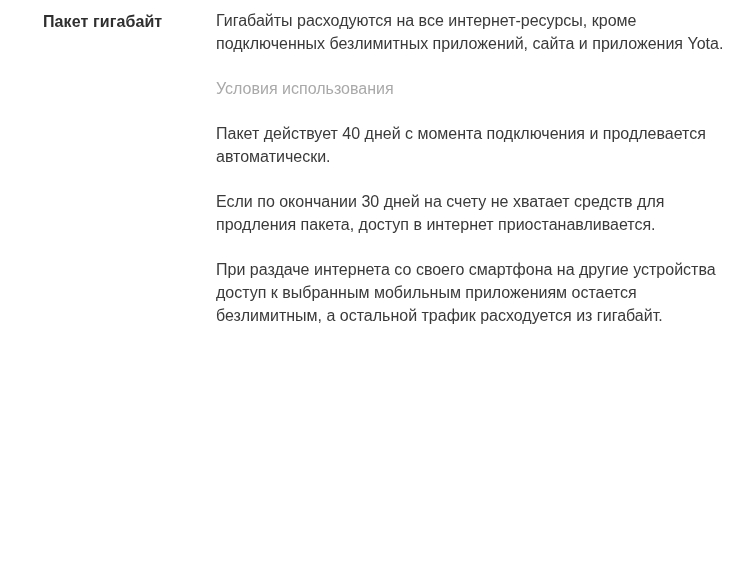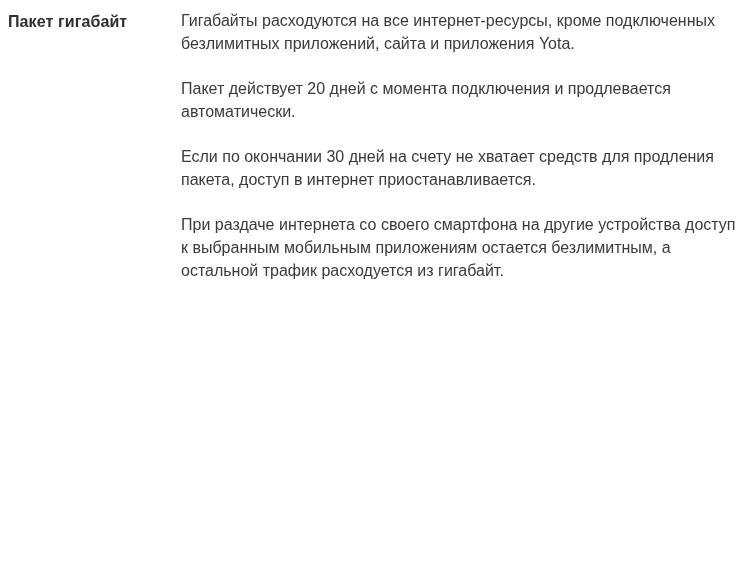--- a/index.html
+++ b/index.html
@@ -19,20 +19,21 @@
   .section-row {
     display: flex;
     width: 744px;
     align-items: flex-start;
   }
 
   .label-col {
     width: 181px;
     flex: 0 0 181px;
     padding: 10px 12px 0 8px;
+    margin-left: 35px;
   }
 
   .section-title {
     font-size: 16px;
     line-height: 23px;
     font-weight: bold;
     color: #2f2f2f;
     letter-spacing: 0.1px;
   }
 
@@ -64,22 +65,23 @@
 
   <div class="label-col">
     <h2 class="section-title">Пакет гигабайт</h2>
   </div>
 
   <div class="content-col">
 
     <p>Гигабайты расходуются на все интернет-ресурсы, кроме подключенных безлимитных приложений, сайта и приложения Yota.</p>
 
 
+    <h3 class="terms-heading">Условия использования</h3>
 
-    <p>Пакет действует 20 дней с момента подключения и продлевается автоматически.</p>
+    <p>Пакет действует 40 дней с момента подключения и продлевается автоматически.</p>
 
 
     <p>Если по окончании 30 дней на счету не хватает средств для продления пакета, доступ в интернет приостанавливается.</p>
 
 
     <p>При раздаче интернета со своего смартфона на другие устройства доступ к выбранным мобильным приложениям остается безлимитным, а остальной трафик расходуется из гигабайт.</p>
 
   </div>
 
 </div>

